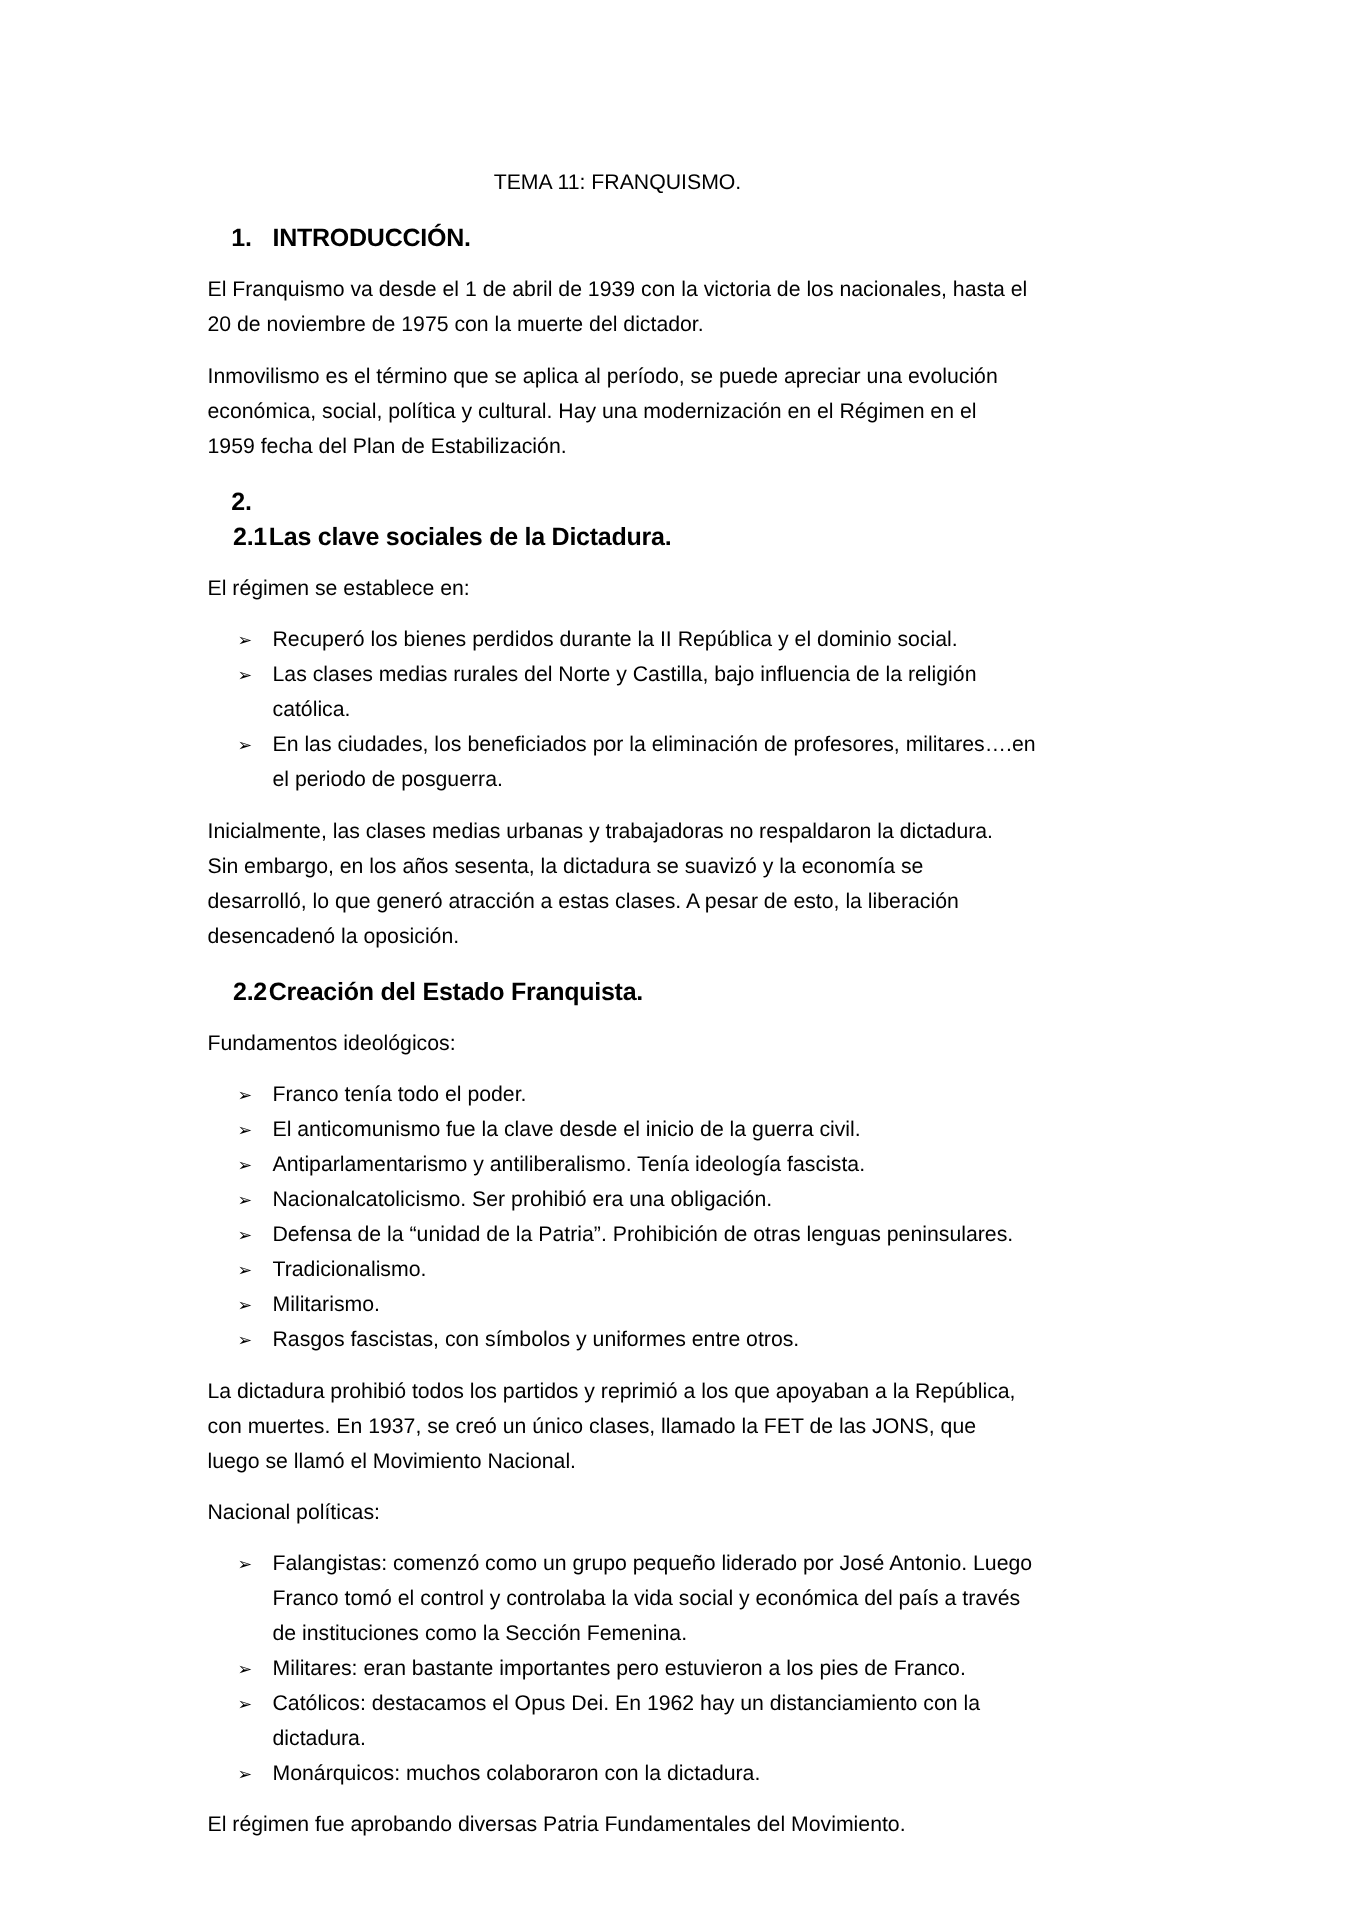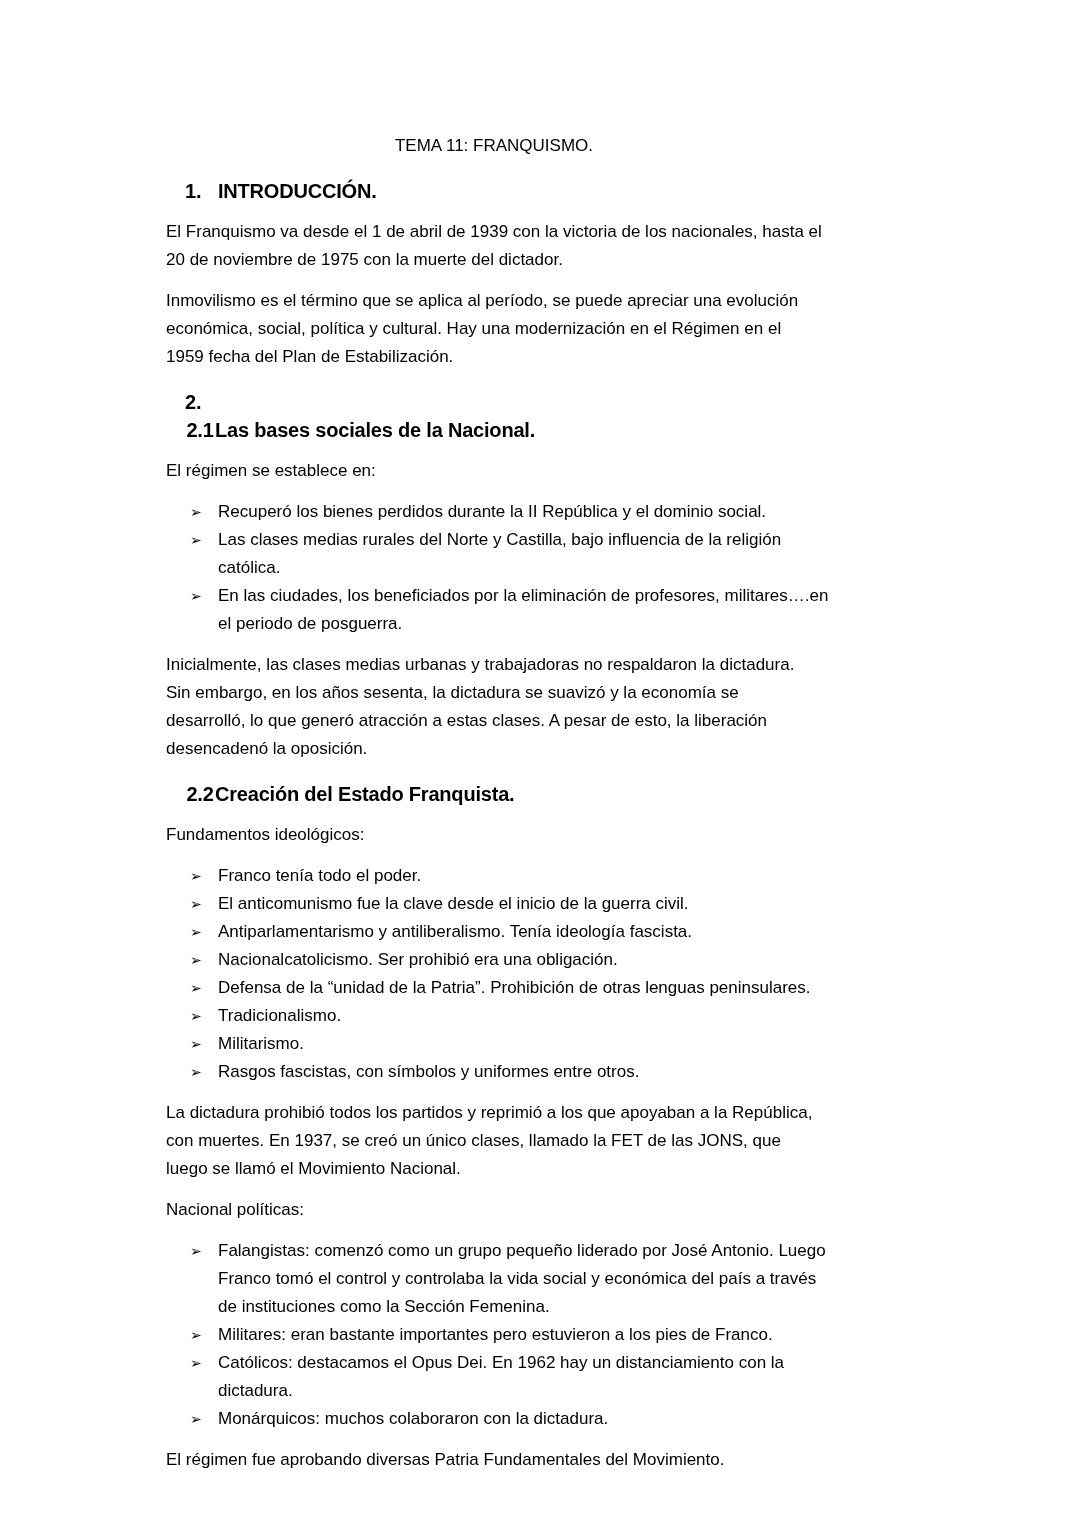--- a/index.html
+++ b/index.html
@@ -60,21 +60,21 @@
   <p>El Franquismo va desde el 1 de abril de 1939 con la victoria de los nacionales, hasta el 20 de noviembre de 1975 con la muerte del dictador.</p>
 
   <p>Inmovilismo es el término que se aplica al período, se puede apreciar una evolución económica, social, política y cultural. Hay una modernización en el Régimen en el 1959 fecha del Plan de Estabilización.</p>
 
   <div class="h-group">
     <div class="heading">
       <span class="num">2.</span>
     </div>
     <div class="heading sub">
       <span class="num">2.1</span>
-      <span class="h-text">Las bases sociales de la Nacional.</span>
+      <span class="h-text">Las clave sociales de la Dictadura.</span>
     </div>
   </div>
 
   <p>El régimen se establece en:</p>
 
   <ul class="arrow-list">
     <li>
       <span class="bullet">➢</span>
       <span class="li-text">Recuperó los bienes perdidos durante la II República y el dominio social.</span>
     </li>

